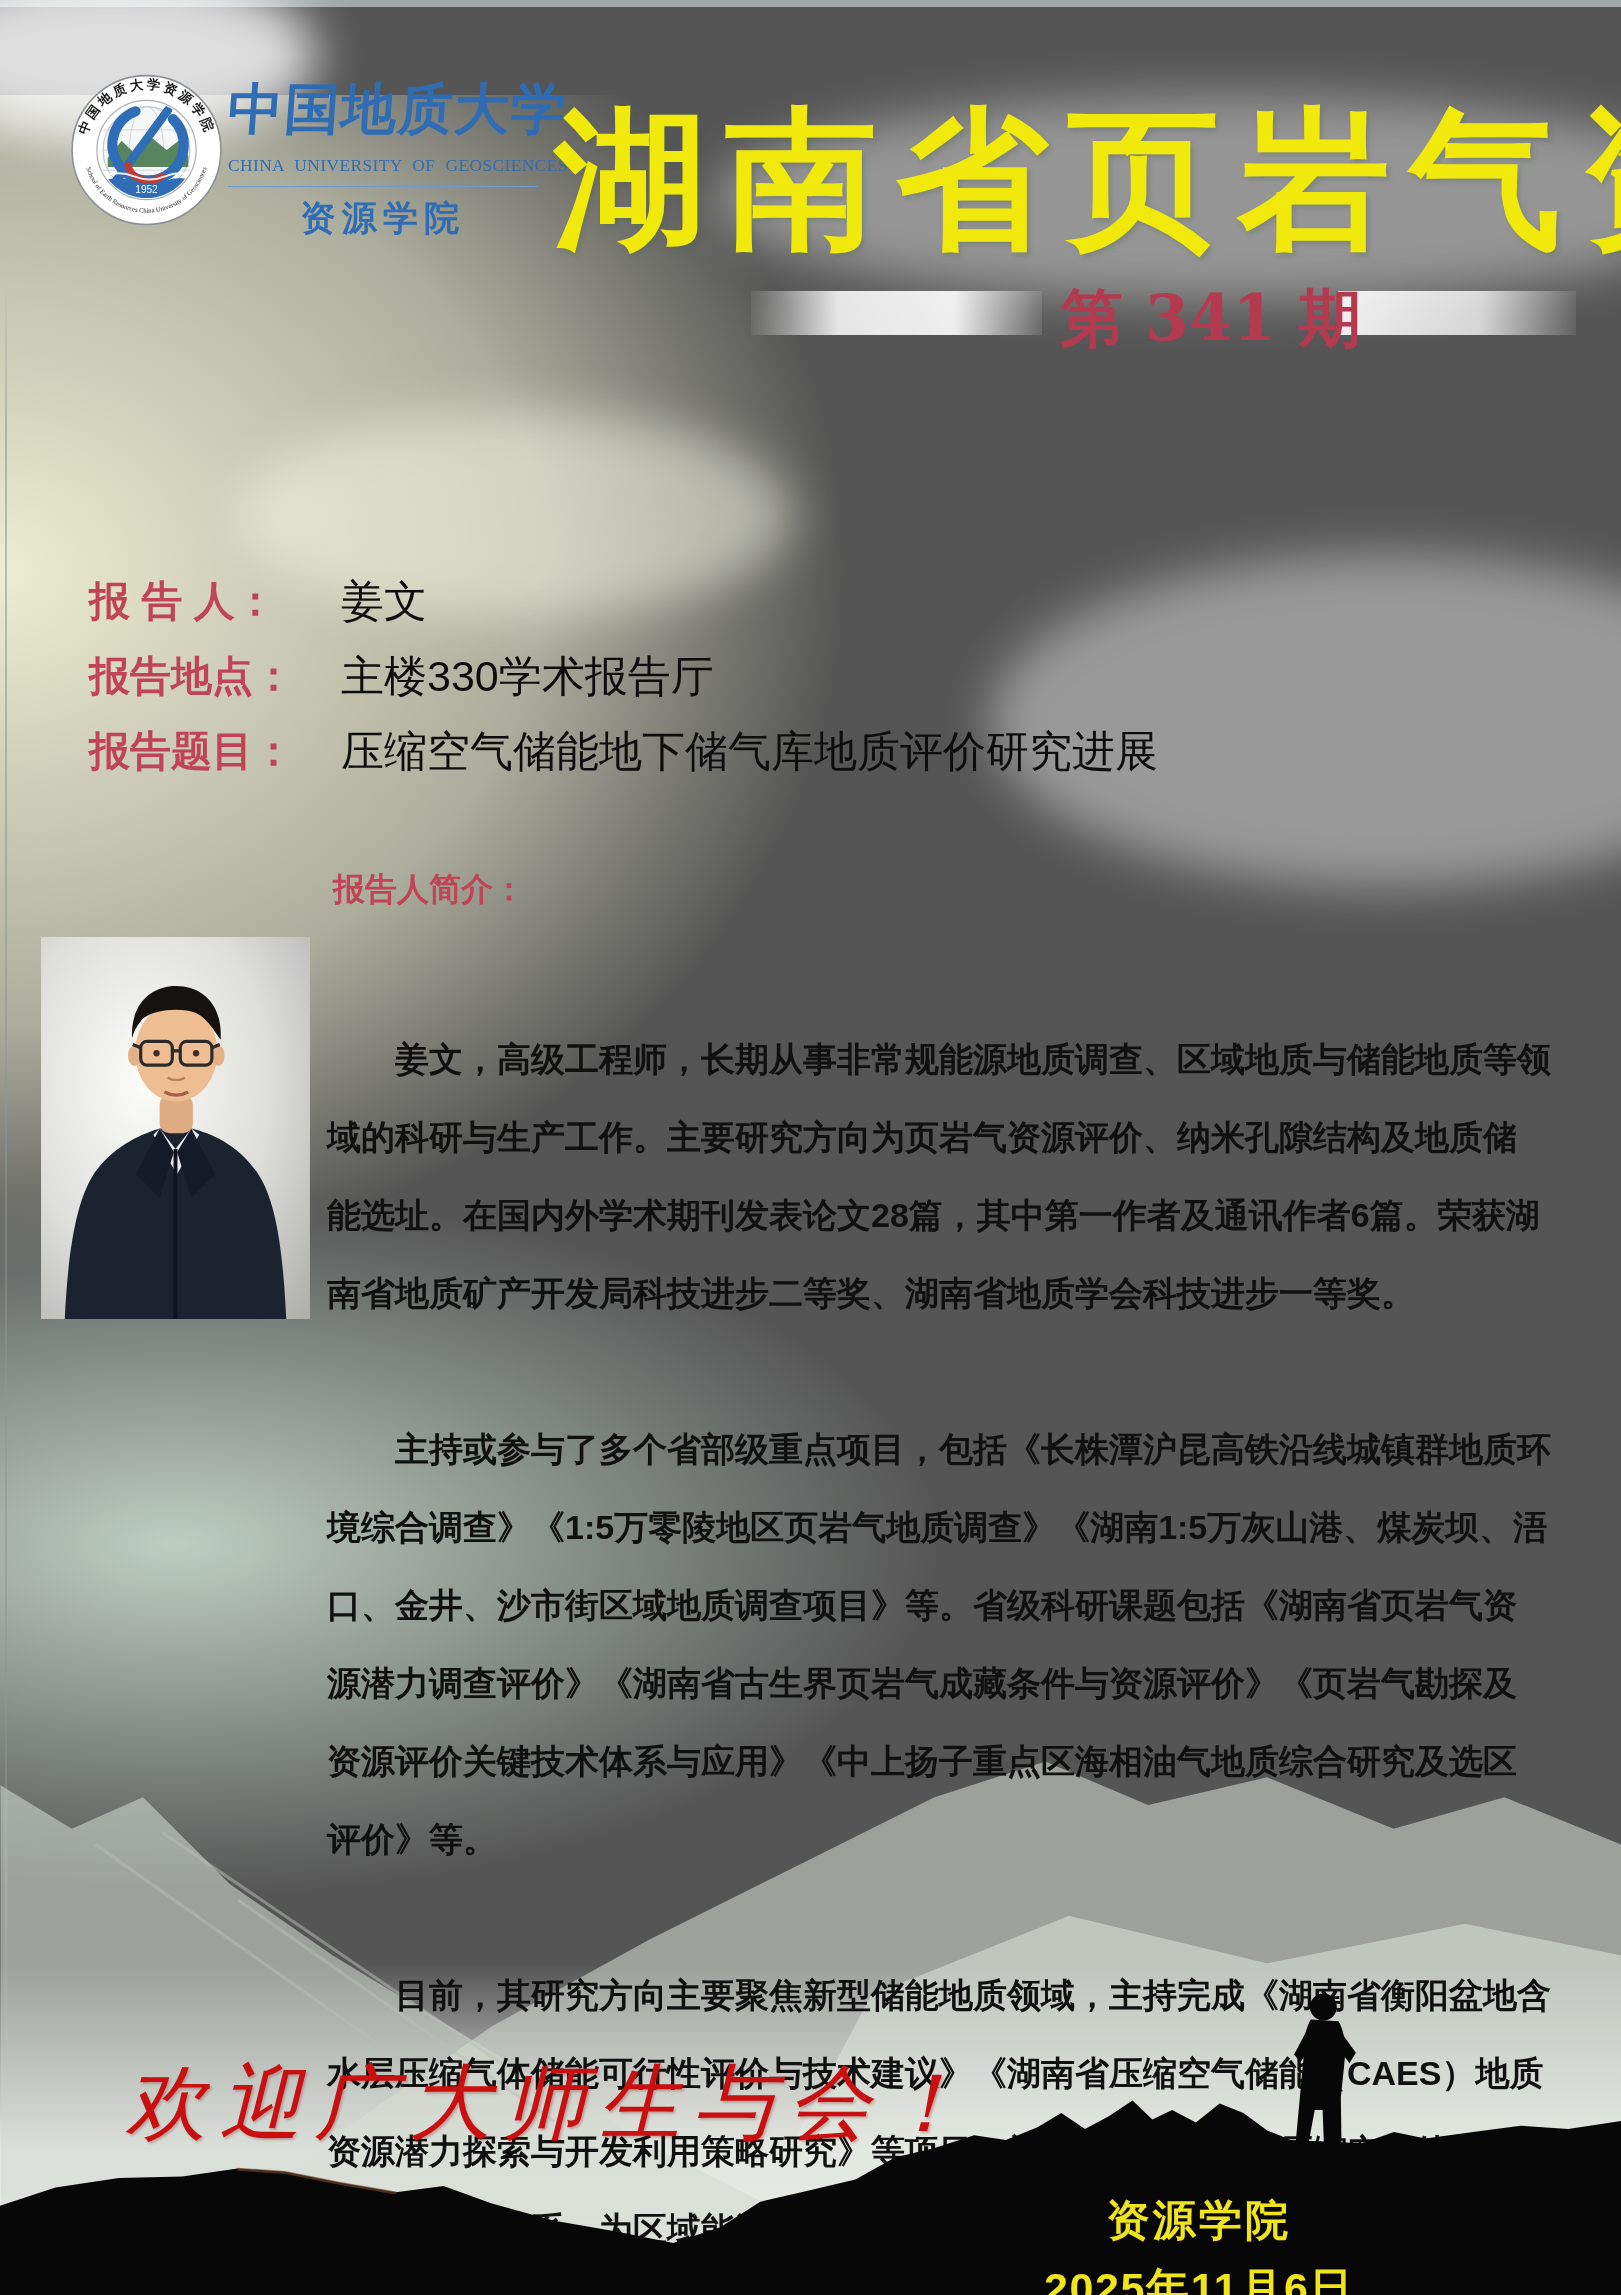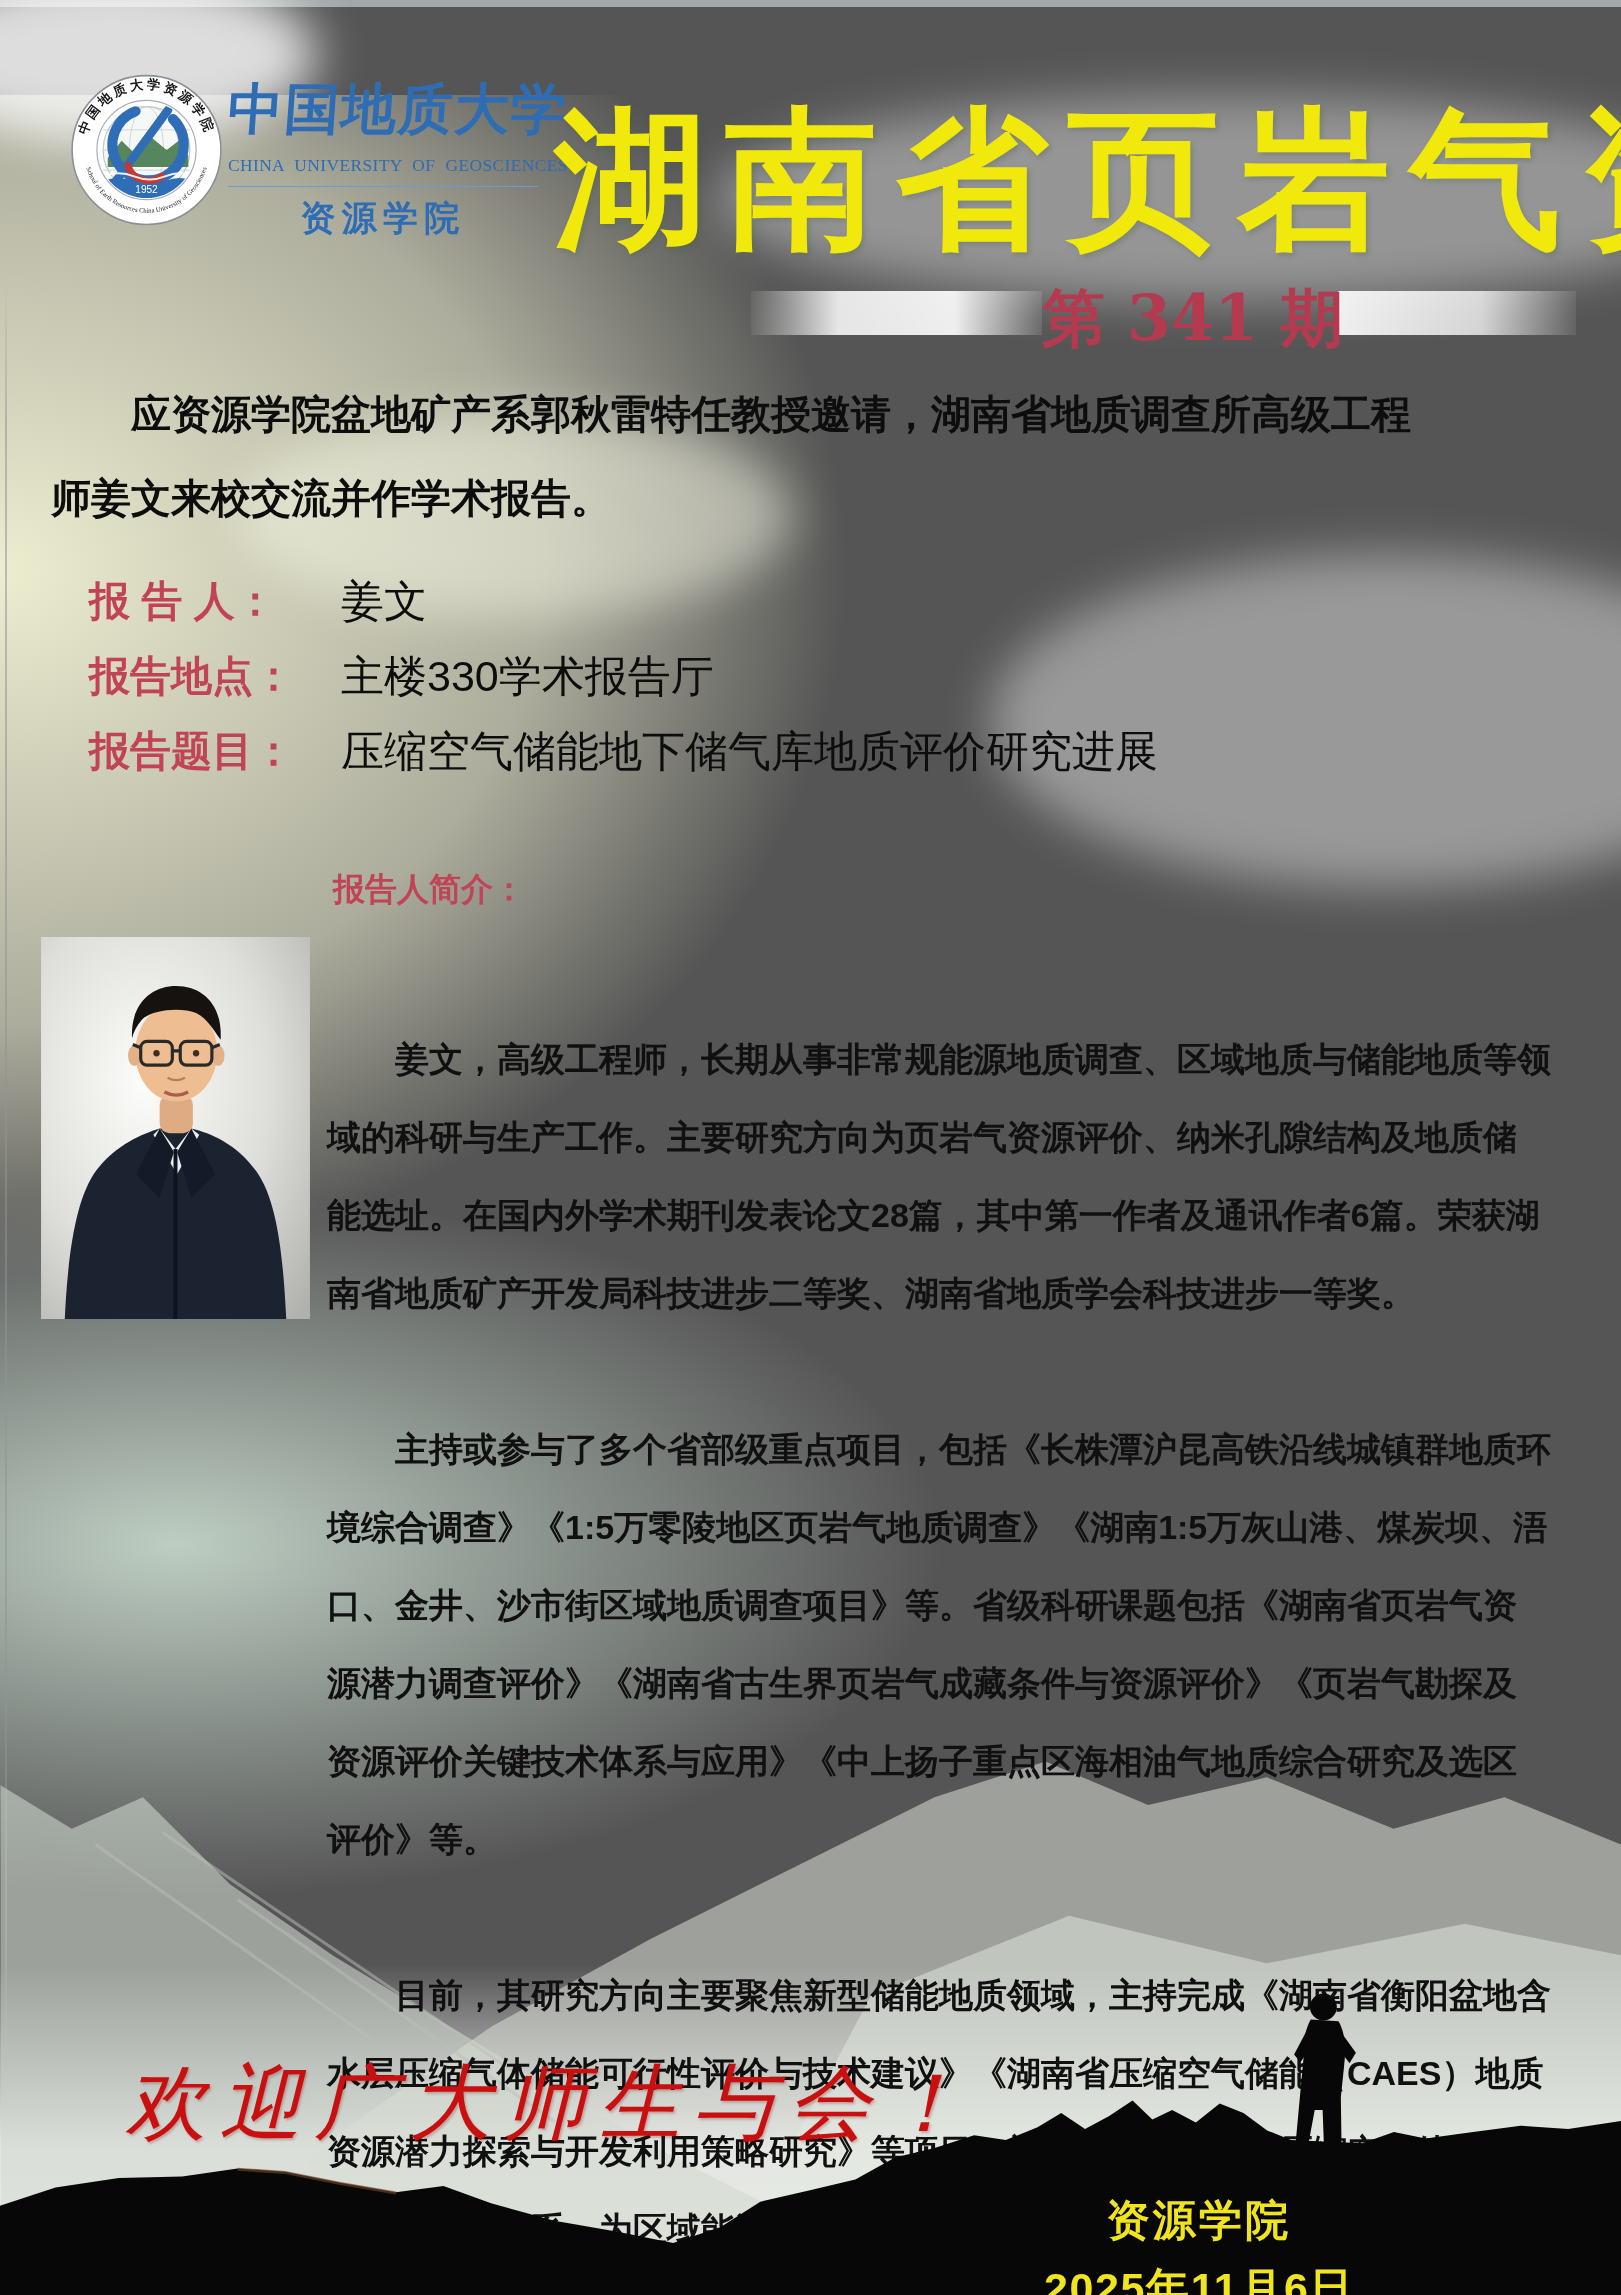--- a/index.html
+++ b/index.html
@@ -39,21 +39,21 @@
     font-family:"DejaVu Serif","Liberation Serif",serif;font-weight:700;
     font-size:152px;letter-spacing:19px;color:#f2e90c;white-space:nowrap;
     text-shadow:2.4px 3.2px 4.8px rgba(70,100,70,.3);}
   .issue-bar{top:291px;height:44px;
     background:linear-gradient(to right, rgba(255,255,255,.06), rgba(255,255,255,.85) 30%, rgba(255,255,255,.9) 70%, rgba(255,255,255,.1));}
   .issue-bar.left{left:751px;width:291px;}
   .issue-bar.right{left:1338px;width:238px;
     background:linear-gradient(to right, rgba(255,255,255,.9), rgba(255,255,255,.75) 60%, rgba(255,255,255,.08));}
   .issue-text{left:1042px;top:276px;width:266px;text-align:center;
     font-family:"DejaVu Serif","Liberation Serif",serif;font-weight:700;
-    font-size:63px;color:#b43a4f;white-space:nowrap;}
+    font-size:63px;color:#b43a4f;white-space:nowrap;padding-left:18px;}
 
   
   .intro{left:51px;top:372px;width:1522px;font-size:40px;font-weight:700;color:#0d0d0d;
     line-height:84px;white-space:pre-line;}
   .info{left:89px;top:564px;}
   .info-row{display:flex;align-items:center;height:75px;}
   .info-label{width:204px;color:#c04455;font-weight:700;font-size:41px;white-space:nowrap;}
   .info-value{margin-left:48px;color:#0d0d0d;font-weight:400;font-size:43px;white-space:nowrap;}
   .bio-heading{left:333px;top:868px;font-size:32px;font-weight:700;color:#c04455;}
   .photo{left:41px;top:937px;width:269px;height:382px;}
@@ -133,22 +133,20 @@
     <div class="uni-en">CHINA UNIVERSITY OF GEOSCIENCES</div>
     <div class="uni-line"></div>
     <div class="uni-school">资源学院</div>
   </div>
 
   <div class="layer main-title z3">湖南省页岩气资</div>
   <div class="layer issue-bar left"></div>
   <div class="layer issue-bar right"></div>
   <div class="layer issue-text z3">第 341 期</div>
 
-  <div class="layer intro z3">　　应资源学院盆地矿产系郭秋雷特任教授邀请，湖南省地质调查所高级工程
-师姜文来校交流并作学术报告。</div>
 
   <div class="layer info z3">
     <div class="info-row">
       <span class="info-label">报 告 人：</span>
       <span class="info-value">姜文</span>
     </div>
     <div class="info-row">
       <span class="info-label">报告地点：</span>
       <span class="info-value">主楼330学术报告厅</span>
     </div>

